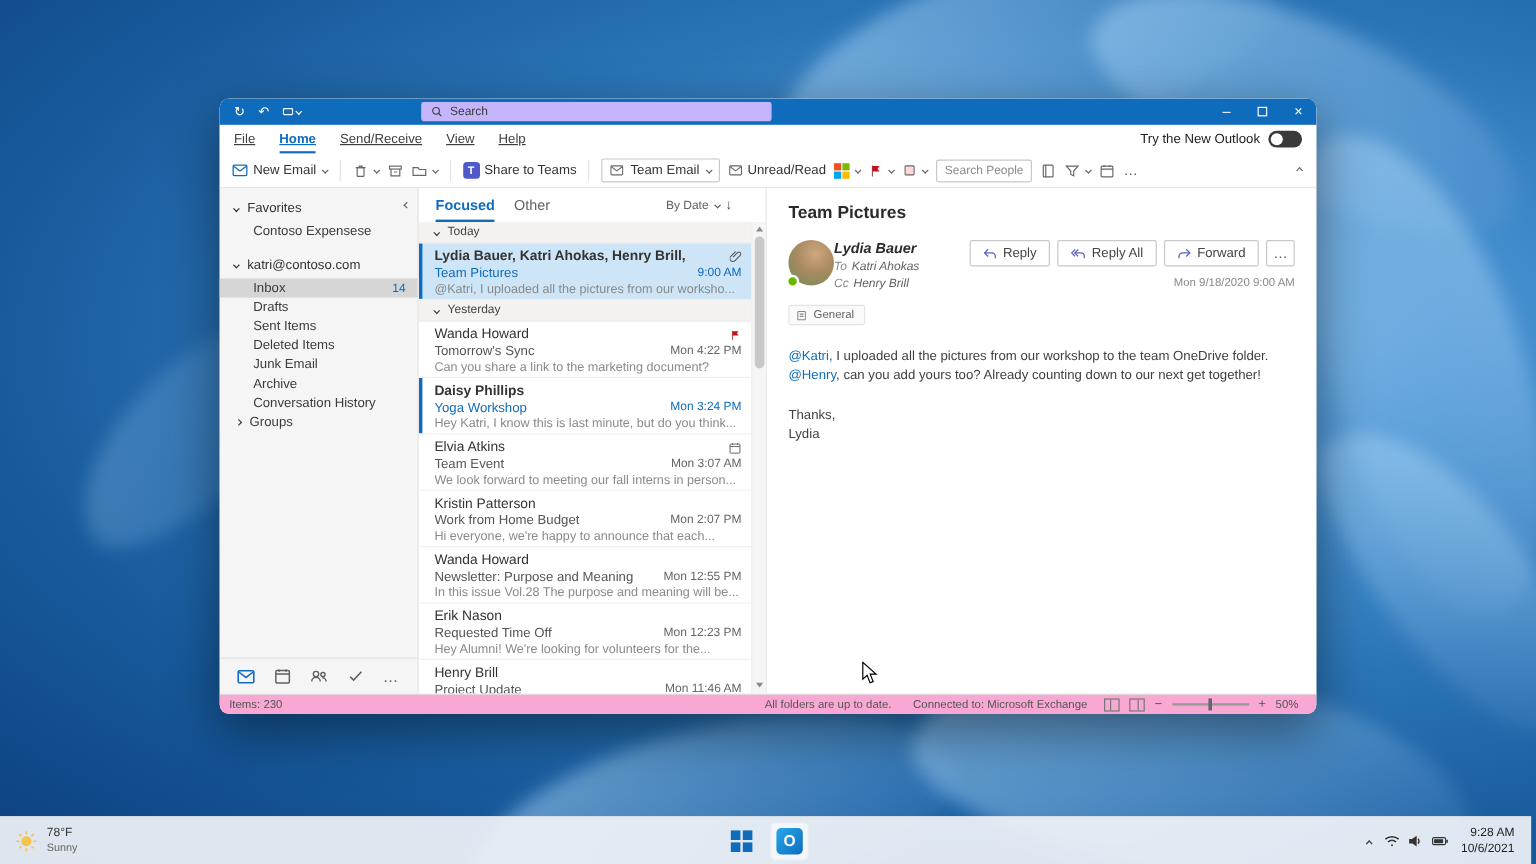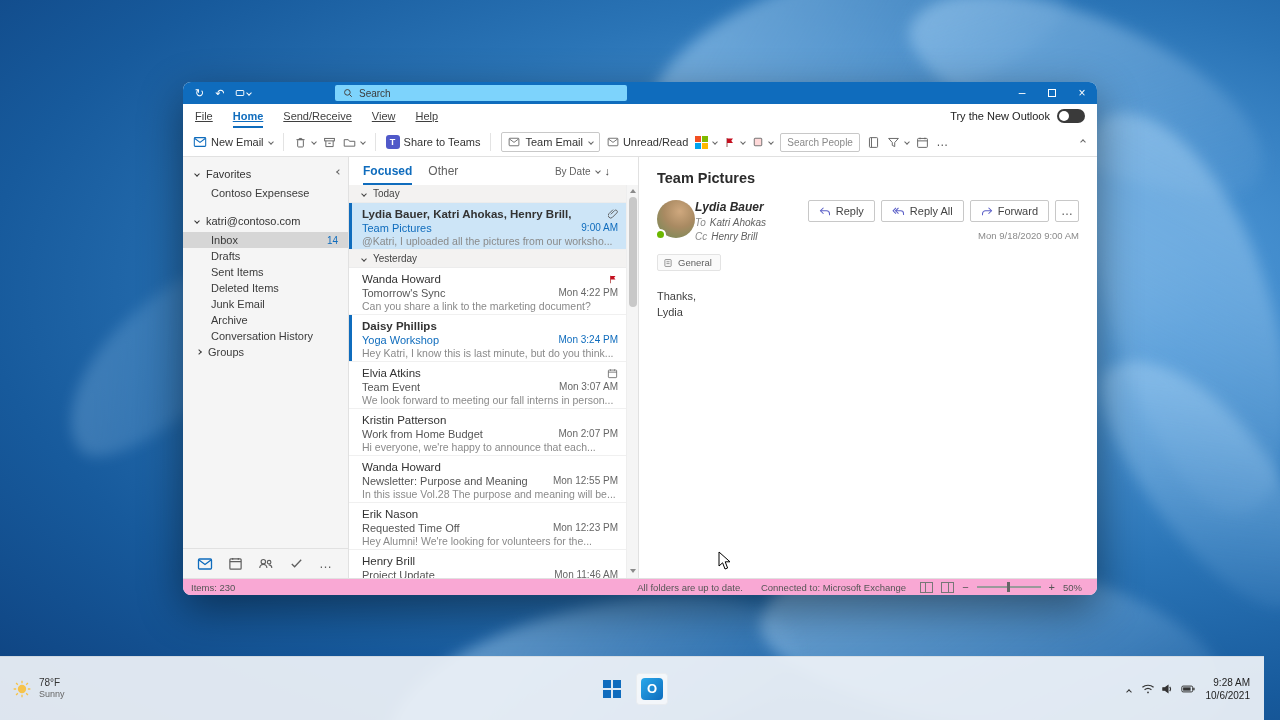--- a/index.html
+++ b/index.html
@@ -26,21 +26,21 @@
   .chev.sm { width:4px; height:4px; }
   svg { display:block; }
 
   
   .window { position:absolute; left:183px; top:82px; width:914px; height:513px; background:#fff;
     border-radius:8px; overflow:hidden; box-shadow:0 14px 44px rgba(0,0,0,.45); display:flex; flex-direction:column; }
 
   .titlebar { height:22px; background:#0f6cbd; display:flex; align-items:center; position:relative; flex:none; color:#fff; }
   .qat { display:flex; align-items:center; gap:11px; padding-left:12px; font-size:11px; }
   .qat .qi { display:flex; align-items:center; gap:2px; cursor:default; }
-  .tb-search { position:absolute; left:152px; top:3px; width:292px; height:16px; background:#7dd3fc; border-radius:2px;
+  .tb-search { position:absolute; left:168px; top:3px; width:292px; height:16px; background:#c4b5fd; border-radius:2px;
     display:flex; align-items:center; gap:6px; padding:0 8px; color:#3b3b3b; font-size:10px; }
   .win-ctl { margin-left:auto; display:flex; height:22px; }
   .win-ctl .wc { width:30px; height:22px; display:flex; align-items:center; justify-content:center; font-size:12px; color:#fff; }
   .wc-max-box { width:8px; height:8px; border:1px solid #fff; }
 
   .menubar { height:24px; background:#fff; display:flex; align-items:center; padding:0 12px; gap:20px; font-size:11px; color:#3f3f3f; flex:none; }
   .menu-item { height:24px; display:flex; align-items:center; border-bottom:2px solid transparent; padding-top:2px;text-decoration:underline; }
   .menu-item.active { color:#0f6cbd; border-bottom-color:#0f6cbd; font-weight:bold; }
   .try-new { margin-left:auto; display:flex; align-items:center; gap:7px; font-size:11px; color:#222; }
   .toggle { width:28px; height:14px; border-radius:8px; background:#3a3a3a; position:relative; }
@@ -128,21 +128,21 @@
   .st-conn { margin-left:18px; }
   .st-right { margin-left:14px; display:flex; align-items:center; gap:8px; }
   .pane-ic { width:13px; height:11px; border:1px solid #777; display:flex; }
   .pane-ic i { display:block; }
   .zoom-track { width:64px; height:2px; background:#9a9a9a; position:relative; }
   .zoom-thumb { position:absolute; left:30px; top:-4px; width:3px; height:10px; background:#666; }
   .zoom-sign { font-size:11px; color:#555; }
   .zoom-val { width:26px; }
 
   
-  .taskbar { position:absolute; left:0; right:16px; bottom:0; height:64px; background:rgba(238,242,247,.93); border-top:1px solid rgba(0,0,0,.06); display:flex; align-items:center; }
+  .taskbar { position:absolute; left:0; right:4px; bottom:0; height:40px; background:rgba(238,242,247,.93); border-top:1px solid rgba(0,0,0,.06); display:flex; align-items:center; }
   .tk-weather { display:flex; align-items:center; gap:7px; padding-left:12px; }
   .tk-wtxt { font-size:10px; color:#333; line-height:1.25; }
   .tk-wtxt .desc { font-size:9px; color:#666; }
   .tk-center { position:absolute; left:50%; transform:translateX(-50%); display:flex; align-items:center; gap:8px; }
   .tk-btn { width:32px; height:32px; border-radius:4px; display:flex; align-items:center; justify-content:center; }
   .tk-btn.open { background:rgba(255,255,255,.6); box-shadow:inset 0 0 0 1px rgba(0,0,0,.04); }
   .start-grid { display:grid; grid-template-columns:8px 8px; grid-template-rows:8px 8px; gap:2px; }
   .start-grid i { background:#0f6cbd; display:block; }
   .outlook-ic { width:22px; height:22px; border-radius:4px; background:linear-gradient(135deg,#28a8ea,#0f6cbd); color:#fff;
     font-size:13px; font-weight:bold; display:flex; align-items:center; justify-content:center; }
@@ -551,20 +551,21 @@
             <div class="rd-date">Mon 9/18/2020 9:00 AM</div>
           </div>
         </div>
         <div class="rd-tag">
           <svg width="10" height="10" viewBox="0 0 16 16" fill="none" stroke="#888" stroke-width="1.4">
               <rect x="3" y="2.5" width="10" height="11" rx="1"></rect>
               <path d="M5.5 6h5M5.5 9h5"></path>
             </svg>
           <span>General</span>
         </div>
+        <div class="rd-body"><span class="mention">@Katri,</span><span> I uploaded all the pictures from our workshop to the team OneDrive folder. </span><span class="mention">@Henry</span><span>, can you add yours too? Already counting down to our next get together!</span></div>
         <div class="rd-sign">
           <div>Thanks,</div>
           <div>Lydia</div>
         </div>
       </div>
     </div>
 
     <div class="statusbar">
       <span>Items: 230</span>
       <span class="st-spacer"></span>

